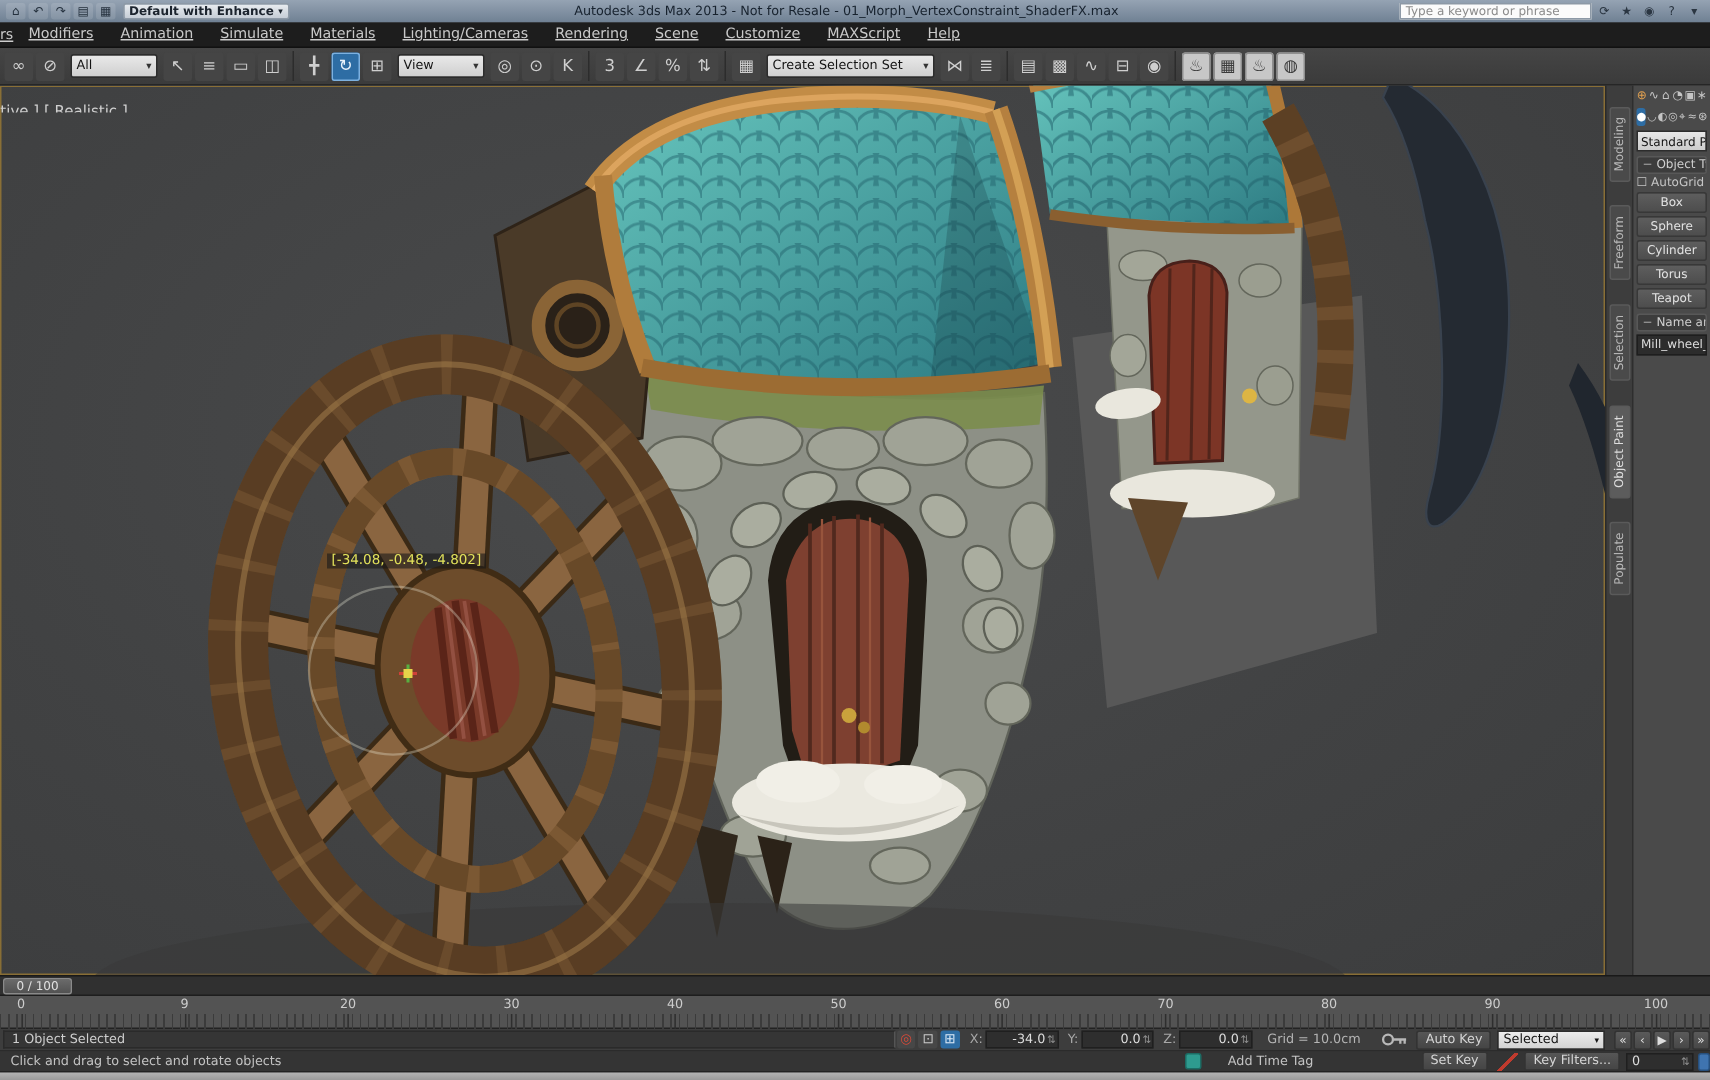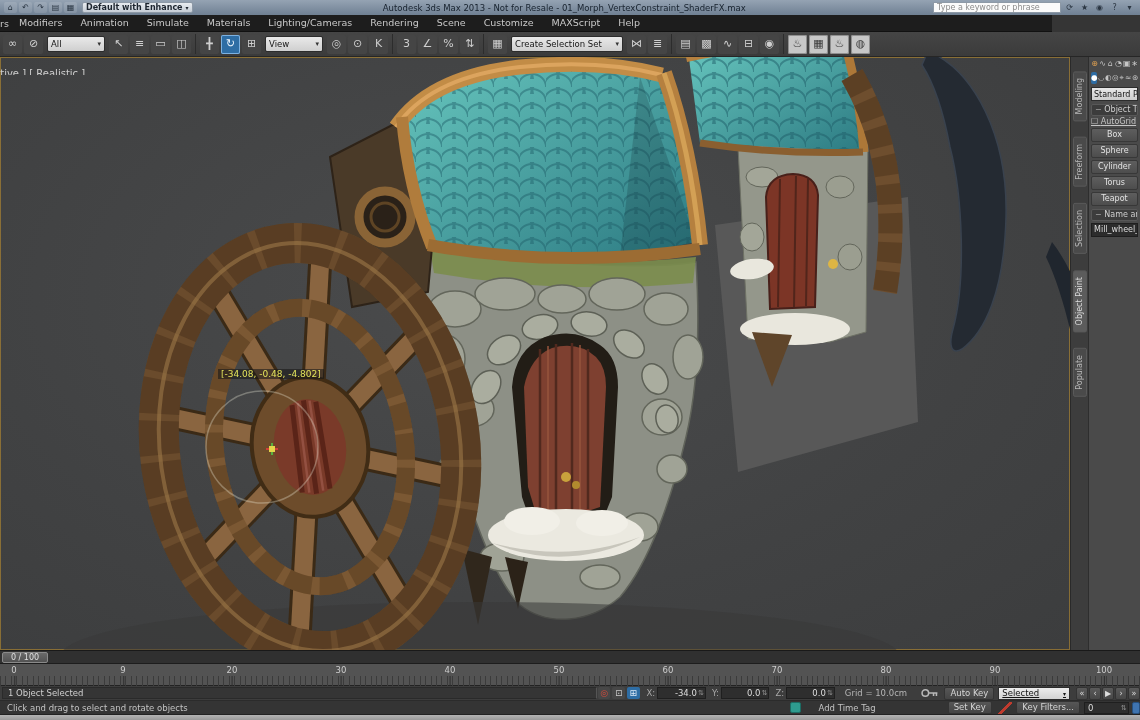--- a/index.html
+++ b/index.html
@@ -10,21 +10,21 @@
   
   #titlebar{left:0;top:0;width:1140px;height:15px;background:linear-gradient(#95a3b3,#6f8093);display:flex;align-items:center;padding:0 4px;gap:2px;}
   .qat-icon{width:13px;height:11px;font-size:8px;line-height:11px;text-align:center;color:#24303d;background:rgba(255,255,255,.12);border-radius:2px;}
   #workspace-dd{height:11px;background:linear-gradient(#e8ecf0,#c6cdd6);border:1px solid #8d99a6;border-radius:2px;color:#1c242e;font-size:8px;line-height:9px;padding:0 3px;display:flex;align-items:flex-start;gap:3px;margin:0 3px;font-weight:bold;}
   #win-title{flex:1;text-align:center;font-size:8.5px;color:#17222e;white-space:nowrap;overflow:hidden;}
   #ic-search{width:128px;height:11px;background:#fbfbfb;border:1px solid #8d99a6;font-size:8px;color:#111;padding:0 3px;}
   #ic-search::placeholder{color:#8b8b8b;}
   .ic-icon{width:13px;height:11px;font-size:8px;line-height:11px;text-align:center;color:#2b3642;}
 
   
-  #menubar{left:0;top:15px;width:1052px;height:17px;background:#1d1d1d;border-bottom:1px solid #111;display:flex;align-items:center;}
+  #menubar{left:0;top:15px;width:1140px;height:17px;background:#1d1d1d;border-bottom:1px solid #111;display:flex;align-items:center;text-decoration:underline;}
   #menu-clip{width:10px;overflow:hidden;font-size:9.5px;color:#c9c9c9;}
   .menu-item{font-size:9.5px;color:#c9c9c9;padding:0 9px;line-height:16px;white-space:nowrap;}
 
   
   #toolbar{left:0;top:32px;width:1140px;height:25px;background:linear-gradient(#454545,#3b3b3b);border-bottom:1px solid #262626;display:flex;align-items:center;padding:0 2px;}
   .tb-icon{width:19px;height:19px;margin:0 1px;border-radius:2px;background:#454545;color:#cfcfcf;font-size:11px;line-height:18px;text-align:center;flex:none;}
   .tb-icon.active{background:#2e6da4;box-shadow:inset 0 0 0 1px #7db1e0;color:#eaf3fb;}
   .tb-icon.light{background:#c7c7c7;color:#3a3a3a;box-shadow:inset 0 0 0 1px #8f8f8f;}
   .tb-dd{height:16px;background:linear-gradient(#e9e9e9,#cfcfcf);border:1px solid #2c2c2c;border-radius:2px;color:#141414;font-size:8.5px;display:flex;align-items:center;justify-content:space-between;padding:0 3px;margin:0 3px;flex:none;}
   .tb-dd .arr{font-size:7px;color:#333;margin-left:4px;}
@@ -44,21 +44,21 @@
   
   #cmdpanel{left:1088px;top:57px;width:52px;height:593px;background:#4a4a4a;border-left:1px solid #2e2e2e;overflow:hidden;}
   .cp-row{display:flex;align-items:center;padding:1px 2px;gap:1px;}
   .cp-tab{width:7px;height:12px;font-size:8px;line-height:12px;text-align:center;color:#c5c5c5;}
   .cp-tab.orange{color:#e0a050;}
   .cp-sub{width:6px;height:12px;font-size:7.5px;line-height:12px;text-align:center;color:#c5c5c5;}
   .cp-sub.active{background:#2e6da4;border-radius:2px;color:#fff;}
   #cp-dd{margin:2px 2px 1px 2px;height:14px;background:linear-gradient(#e7e7e7,#cdcdcd);border:1px solid #2c2c2c;color:#141414;font-size:8px;display:flex;align-items:center;justify-content:space-between;padding:0 2px;white-space:nowrap;overflow:hidden;}
   .cp-rollout{margin:3px 2px 1px 2px;height:12px;background:#3c3c3c;border:1px solid #585858;border-radius:2px;color:#cfcfcf;font-size:8px;line-height:10px;padding:0 3px;white-space:nowrap;overflow:hidden;}
   .cp-rollout::before{content:"− ";color:#aaa;}
-  #cp-autogrid{margin:1px 2px;font-size:8px;color:#c5c5c5;white-space:nowrap;overflow:hidden;text-decoration:underline;}
+  #cp-autogrid{margin:1px 2px;font-size:8px;color:#c5c5c5;white-space:nowrap;overflow:hidden;}
   #cp-autogrid::before{content:"☐ ";font-size:8px;}
   .cp-btn{margin:2px 2px;height:14px;background:linear-gradient(#5e5e5e,#4d4d4d);border:1px solid #383838;border-radius:2px;color:#e2e2e2;font-size:8px;line-height:12px;text-align:center;white-space:nowrap;overflow:hidden;}
   #cp-name{margin:2px 2px;height:14px;background:#2c2c2c;border:1px solid #1e1e1e;color:#ddd;font-size:8px;line-height:12px;padding:0 2px;white-space:nowrap;overflow:hidden;}
 
   
   #timeslider{left:0;top:650px;width:1140px;height:14px;background:#303030;border-top:1px solid #191919;border-bottom:1px solid #1d1d1d;}
   #ts-handle{left:2px;top:1px;width:46px;height:11px;background:linear-gradient(#6a6a6a,#525252);border:1px solid #8a8a8a;border-radius:2px;color:#e0e0e0;font-size:8px;line-height:10px;text-align:center;}
   #ruler{left:0;top:664px;width:1140px;height:22px;background:#535353;border-bottom:1px solid #222;}
   #ruler-minor{left:0;top:12px;width:1140px;height:10px;background:repeating-linear-gradient(90deg,#3b3b3b 0 1px,transparent 1px 5.45px);}
   .tick-label{position:absolute;top:1px;transform:translateX(-50%);font-size:8.5px;color:#cdcdcd;}
@@ -70,21 +70,21 @@
   .st-icon{width:13px;height:12px;margin:0 1px;font-size:9px;line-height:12px;text-align:center;color:#c9c9c9;background:#474747;border-radius:2px;}
   .st-icon.red{color:#d44a3a;}
   .st-icon.blue{background:#2e6da4;color:#dbe9f7;}
   .coord-label{font-size:8.5px;color:#a8a8a8;margin:0 2px 0 6px;}
   .coord-field{width:50px;height:12px;background:#2e2e2e;border:1px solid #1f1f1f;color:#ddd;font-size:8.5px;line-height:11px;text-align:right;padding:0 8px 0 2px;position:relative;}
   .coord-field::after{content:"⇅";position:absolute;right:1px;top:0;font-size:7px;color:#8f8f8f;}
   #grid-label{font-size:8.5px;color:#b5b5b5;margin-left:10px;white-space:nowrap;}
   #setkeymode-icon{margin-left:14px;}
   #autokey-btn,#setkey-btn,#keyfilters-btn{height:13px;background:linear-gradient(#565656,#454545);border:1px solid #333;border-radius:2px;color:#d5d5d5;font-size:8.5px;line-height:11px;padding:0 5px;white-space:nowrap;}
   #autokey-btn{margin-left:6px;}
-  #selected-dd{width:74px;height:13px;margin-left:4px;background:linear-gradient(#ececec,#d2d2d2);border:1px solid #2c2c2c;color:#141414;font-size:8.5px;display:flex;align-items:center;justify-content:space-between;padding:0 3px;text-decoration:underline;}
+  #selected-dd{width:74px;height:13px;margin-left:4px;background:linear-gradient(#ececec,#d2d2d2);border:1px solid #2c2c2c;color:#141414;font-size:8.5px;display:flex;align-items:center;justify-content:space-between;padding:0 3px;}
   .tr-btn{width:12px;height:13px;margin-left:1px;background:linear-gradient(#5a5a5a,#474747);border:1px solid #333;border-radius:2px;color:#ddd;font-size:8px;line-height:12px;text-align:center;}
   #status2{left:0;top:701px;width:1140px;height:14px;background:#343434;border-bottom:1px solid #222;display:flex;align-items:center;}
   #prompt-text{width:616px;font-size:8.5px;color:#c3c3c3;padding:0 7px;white-space:nowrap;overflow:hidden;}
   #timetag-icon{width:11px;height:11px;background:#2e9b8f;border:1px solid #1c6c64;border-radius:2px;margin-left:226px;}
   #timetag-label{font-size:8.5px;color:#c3c3c3;margin-left:18px;white-space:nowrap;}
   #setkeys-big{width:16px;height:12px;margin-left:6px;background:linear-gradient(135deg,transparent 44%,#c03b2e 44% 58%,transparent 58%);}
   #frame-field{width:48px;height:12px;margin-left:4px;background:#2e2e2e;border:1px solid #1f1f1f;color:#ddd;font-size:8.5px;line-height:11px;padding:0 3px;position:relative;}
   #frame-field::after{content:"⇅";position:absolute;right:1px;top:0;font-size:7px;color:#8f8f8f;}
   #keymode-icon{width:9px;height:12px;background:#3f74b0;border:1px solid #27507e;border-radius:2px;margin-left:3px;}
   #bottom-sliver{left:0;top:715px;width:1140px;height:5px;background:linear-gradient(#b3b3b3,#9a9a9a);}

